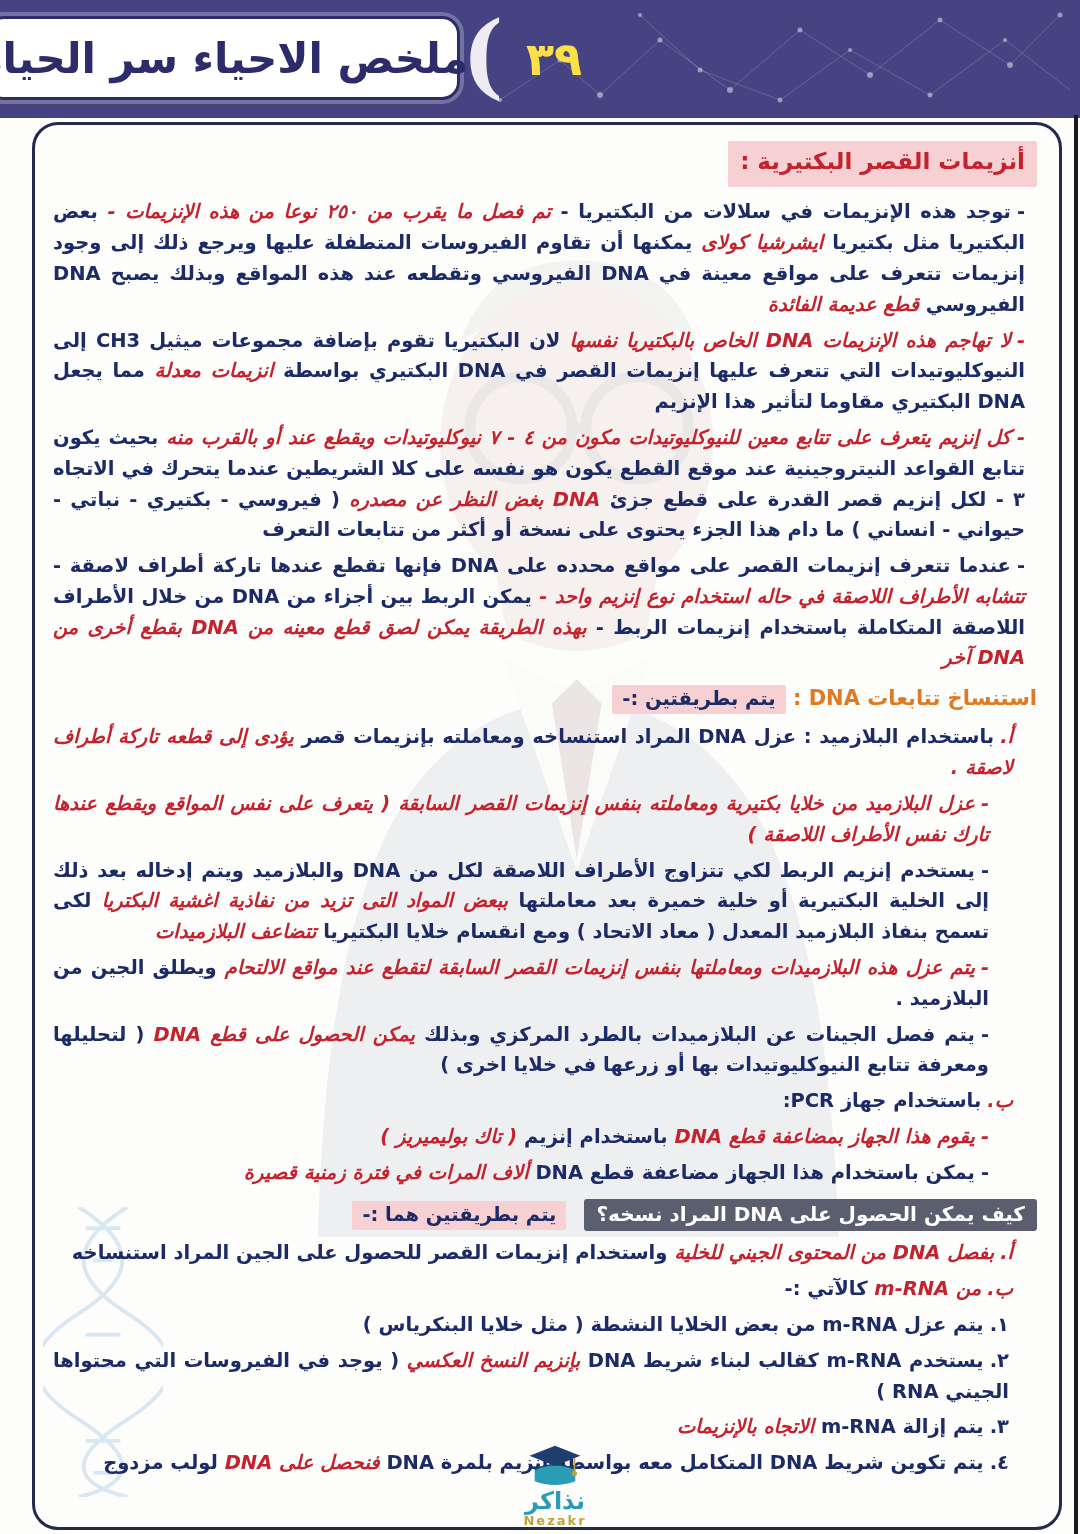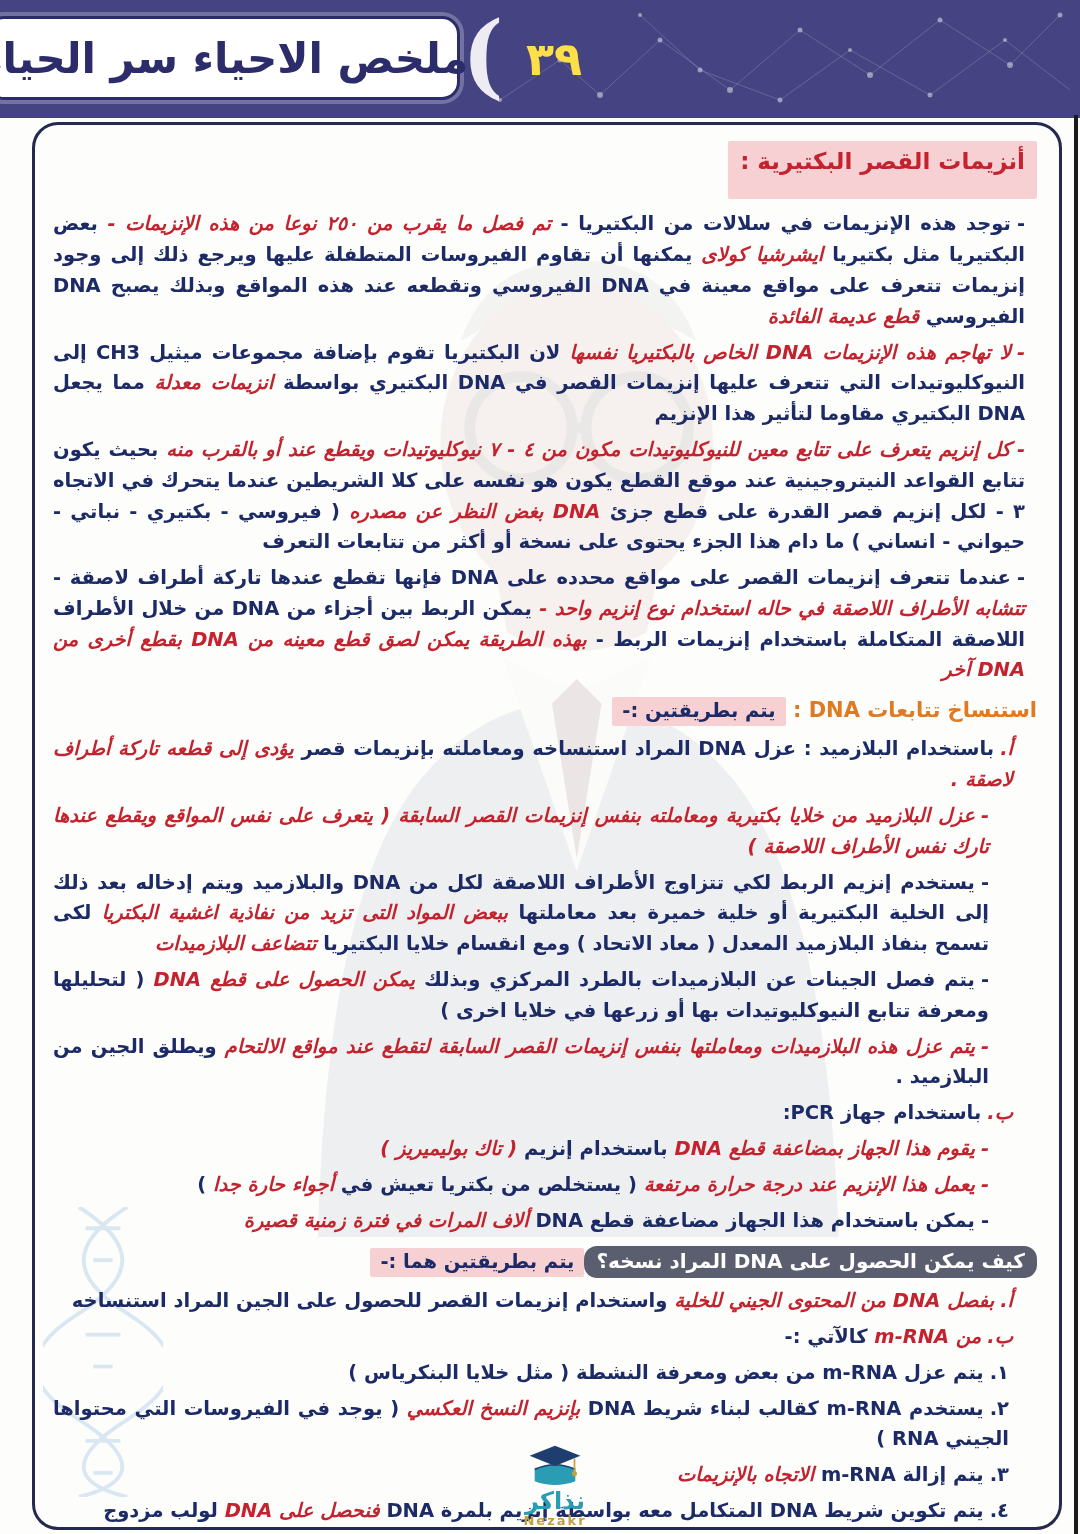--- a/index.html
+++ b/index.html
@@ -75,35 +75,36 @@
     text-align: justify;
     text-align-last: right;
   }
   .block .marker { margin-left: 6px; }
   .block.badge-row { margin-bottom: 10px; text-align-last: right; }
   .seg-badge {
     display: inline-block;
     background: var(--pink, #f6d0d3);
     color: var(--red, #c3232e);
     font-size: 23px;
-    padding: 2px 12px 20px;
+    padding: 2px 12px 8px;
     border-radius: 2px;
   }
   .seg-n { color: var(--navy, #1c2a66); }
   .seg-r { color: var(--red, #c3232e); font-style: italic; }
   .seg-o { color: var(--orange, #e0791f); font-size: 21px; }
   .seg-pb {
     background: var(--pink, #f6d0d3);
     color: var(--navy, #1c2a66);
     padding: 2px 10px 4px; border-radius: 2px;
   }
   .seg-qb {
     background: var(--darkbox, #5a5e6e);
     color: #ffffff;
-    padding: 3px 12px 5px; border-radius: 13px;
+    padding: 3px 12px 5px; border-radius: 3px;
+    margin-left: 18px;
     font-size: 20px;
   }
   .block.bullet  { padding-right: 12px; }
   .block.bullet2 { padding-right: 48px; }
   .block.letter  { padding-right: 24px; }
   .block.number  { padding-right: 28px; }
   .block.section { margin: 8px 0 7px; }
   .block.question { margin: 10px 0 8px; }
 
   
@@ -190,30 +191,29 @@
     <div class="blocks">
         <div class="block badge-row"><span class="seg-badge">أنزيمات القصر البكتيرية :</span></div>
         <div class="block bullet"><span class="marker seg-n">-</span><span class="seg-n">توجد هذه الإنزيمات في سلالات من البكتيريا - </span><span class="seg-r">تم فصل ما يقرب من ٢٥٠ نوعا من هذه الإنزيمات - </span><span class="seg-n">بعض البكتيريا مثل بكتيريا </span><span class="seg-r">ايشرشيا كولاى </span><span class="seg-n">يمكنها أن تقاوم الفيروسات المتطفلة عليها ويرجع ذلك إلى وجود إنزيمات تتعرف على مواقع معينة في DNA الفيروسي وتقطعه عند هذه المواقع وبذلك يصبح DNA الفيروسي </span><span class="seg-r">قطع عديمة الفائدة</span></div>
         <div class="block bullet"><span class="marker seg-r">-</span><span class="seg-r">لا تهاجم هذه الإنزيمات DNA الخاص بالبكتيريا نفسها </span><span class="seg-n">لان البكتيريا تقوم بإضافة مجموعات ميثيل CH3 إلى النيوكليوتيدات التي تتعرف عليها إنزيمات القصر في DNA البكتيري بواسطة </span><span class="seg-r">انزيمات معدلة </span><span class="seg-n">مما يجعل DNA البكتيري مقاوما لتأثير هذا الإنزيم</span></div>
         <div class="block bullet"><span class="marker seg-r">-</span><span class="seg-r">كل إنزيم يتعرف على تتابع معين للنيوكليوتيدات مكون من ٤ - ٧ نيوكليوتيدات ويقطع عند أو بالقرب منه </span><span class="seg-n">بحيث يكون تتابع القواعد النيتروجينية عند موقع القطع يكون هو نفسه على كلا الشريطين عندما يتحرك في الاتجاه ٣ - لكل إنزيم قصر القدرة على قطع جزئ </span><span class="seg-r">DNA بغض النظر عن مصدره </span><span class="seg-n">( فيروسي - بكتيري - نباتي - حيواني - انساني )  ما دام هذا الجزء يحتوى على نسخة أو أكثر من تتابعات التعرف</span></div>
         <div class="block bullet"><span class="marker seg-n">-</span><span class="seg-n">عندما تتعرف إنزيمات القصر على مواقع محدده على DNA فإنها تقطع عندها تاركة أطراف لاصقة - </span><span class="seg-r">تتشابه الأطراف اللاصقة في حاله استخدام نوع إنزيم واحد - </span><span class="seg-n">يمكن الربط بين أجزاء من DNA من خلال الأطراف اللاصقة المتكاملة باستخدام إنزيمات الربط - </span><span class="seg-r">بهذه الطريقة يمكن لصق قطع معينه من DNA بقطع أخرى من DNA آخر</span></div>
         <div class="block section"><span class="seg-o">استنساخ تتابعات DNA :  </span><span class="seg-pb">يتم بطريقتين :-</span></div>
         <div class="block letter"><span class="marker seg-r">أ.</span><span class="seg-n">باستخدام البلازميد : عزل DNA المراد استنساخه ومعاملته بإنزيمات قصر </span><span class="seg-r">يؤدى إلى قطعه تاركة أطراف لاصقة .</span></div>
         <div class="block bullet2"><span class="marker seg-r">-</span><span class="seg-r">عزل البلازميد من خلايا بكتيرية ومعاملته بنفس إنزيمات القصر السابقة ( يتعرف على نفس المواقع ويقطع عندها تارك نفس الأطراف اللاصقة )</span></div>
         <div class="block bullet2"><span class="marker seg-n">-</span><span class="seg-n">يستخدم إنزيم الربط لكي تتزاوج الأطراف اللاصقة لكل من DNA والبلازميد ويتم إدخاله بعد ذلك إلى الخلية البكتيرية أو خلية خميرة بعد معاملتها </span><span class="seg-r">ببعض المواد التى تزيد من نفاذية اغشية البكتريا </span><span class="seg-n">لكى تسمح بنفاذ البلازميد المعدل ( معاد الاتحاد ) ومع انقسام خلايا البكتيريا </span><span class="seg-r">تتضاعف البلازميدات</span></div>
+        <div class="block bullet2"><span class="marker seg-r">-</span><span class="seg-r">يتم عزل هذه البلازميدات ومعاملتها بنفس إنزيمات القصر السابقة لتقطع عند مواقع الالتحام </span><span class="seg-n">ويطلق الجين من البلازميد .</span></div>
         <div class="block bullet2"><span class="marker seg-n">-</span><span class="seg-n">يتم فصل الجينات عن البلازميدات بالطرد المركزي وبذلك </span><span class="seg-r">يمكن الحصول على قطع DNA </span><span class="seg-n">( لتحليلها ومعرفة تتابع النيوكليوتيدات بها أو زرعها في خلايا اخرى )</span></div>
-        <div class="block bullet2"><span class="marker seg-r">-</span><span class="seg-r">يتم عزل هذه البلازميدات ومعاملتها بنفس إنزيمات القصر السابقة لتقطع عند مواقع الالتحام </span><span class="seg-n">ويطلق الجين من البلازميد .</span></div>
         <div class="block letter"><span class="marker seg-r">ب.</span><span class="seg-n">باستخدام جهاز PCR:</span></div>
         <div class="block bullet2"><span class="marker seg-r">-</span><span class="seg-r">يقوم هذا الجهاز بمضاعفة قطع DNA </span><span class="seg-n">باستخدام إنزيم </span><span class="seg-r">( تاك بوليميريز )</span></div>
-        <div class="block bullet2"><span class="marker seg-r">-</span><span class="seg-r">يعمل هذا الإنزيم عند درجة حرارة مرتفعة </span><span class="seg-n">( يستخلص من بكتريا تعيش في </span><span class="seg-r">أجواء حارة جدا </span><span class="seg-n">)</span></div>
         <div class="block bullet2"><span class="marker seg-n">-</span><span class="seg-n">يمكن باستخدام هذا الجهاز مضاعفة قطع DNA </span><span class="seg-r">ألاف المرات في فترة زمنية قصيرة</span></div>
         <div class="block question"><span class="seg-qb">كيف يمكن الحصول على DNA المراد نسخه؟</span><span class="seg-pb">يتم بطريقتين هما :-</span></div>
         <div class="block letter"><span class="marker seg-r">أ.</span><span class="seg-r">بفصل DNA من المحتوى الجيني للخلية </span><span class="seg-n">واستخدام إنزيمات القصر للحصول على الجين المراد استنساخه</span></div>
         <div class="block letter"><span class="marker seg-r">ب.</span><span class="seg-r">من m-RNA </span><span class="seg-n">كالآتي :-</span></div>
-        <div class="block number"><span class="marker seg-n">١.</span><span class="seg-n">يتم عزل m-RNA من بعض ومعرفة النشطة ( مثل خلايا البنكرياس )</span></div>
+        <div class="block number"><span class="marker seg-n">١.</span><span class="seg-n">يتم عزل m-RNA من بعض الخلايا النشطة ( مثل خلايا البنكرياس )</span></div>
         <div class="block number"><span class="marker seg-n">٢.</span><span class="seg-n">يستخدم m-RNA كقالب لبناء شريط DNA </span><span class="seg-r">بإنزيم النسخ العكسي </span><span class="seg-n">( يوجد في الفيروسات التي محتواها الجيني RNA )</span></div>
         <div class="block number"><span class="marker seg-n">٣.</span><span class="seg-n">يتم إزالة m-RNA </span><span class="seg-r">الاتجاه بالإنزيمات</span></div>
         <div class="block number"><span class="marker seg-n">٤.</span><span class="seg-n">يتم تكوين شريط DNA المتكامل معه بواسطة إنزيم بلمرة DNA </span><span class="seg-r">فنحصل على DNA </span><span class="seg-n">لولب مزدوج</span></div>
       </div>
   </main>
 
   <div class="brand">
     <svg class="cap" width="58" height="44" viewBox="0 0 64 52">
       <path d="M8 30 q24 -11 48 0 v14 q-24 9 -48 0 z" fill="#2a9db5"></path>
       <path d="M8 30 q24 -11 48 0" fill="none" stroke="#1d3e6e" stroke-width="2"></path>

